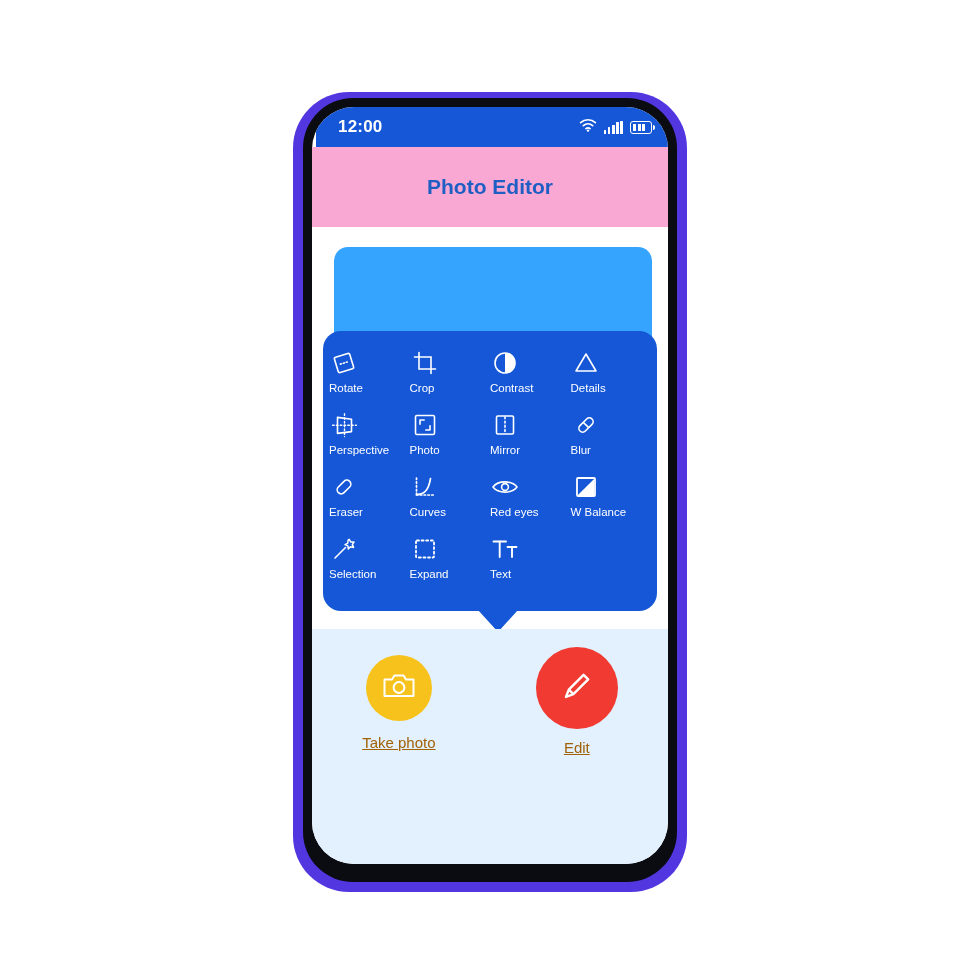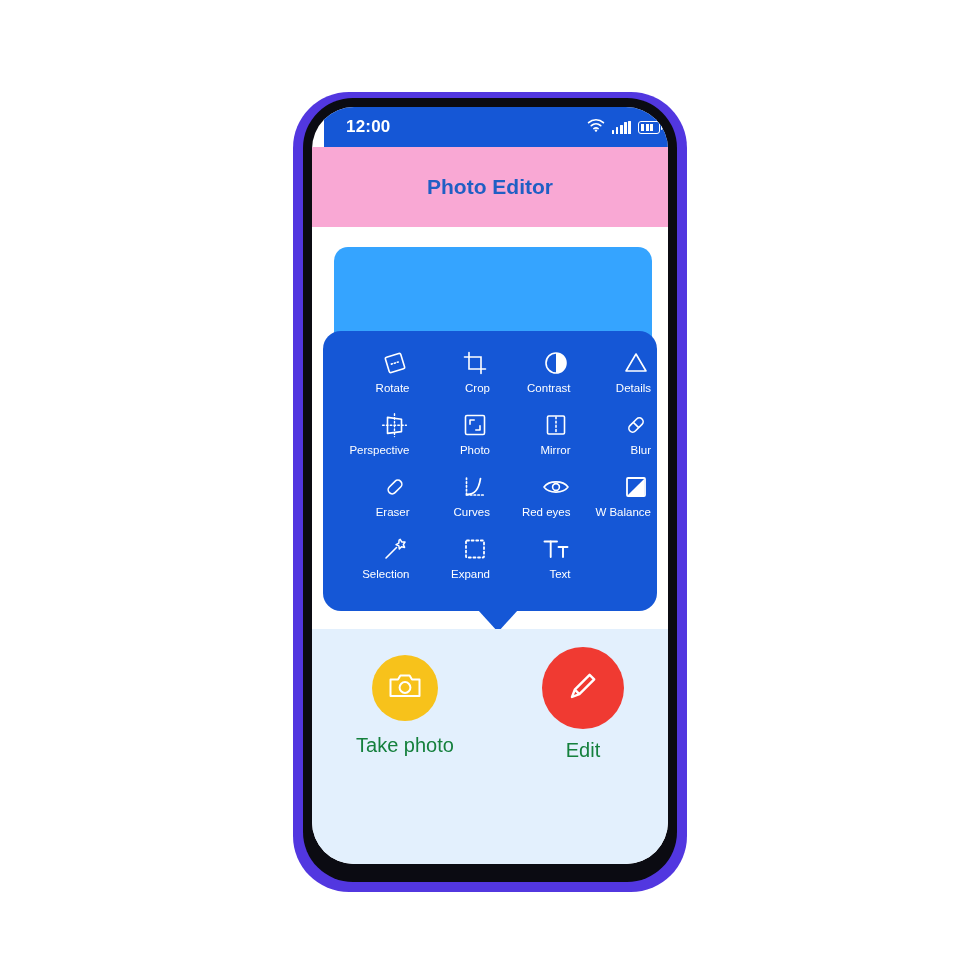--- a/index.html
+++ b/index.html
@@ -34,21 +34,21 @@
     position: absolute;
     left: 9px; top: 9px;
     width: 356px; height: 757px;
     background: #ffffff;
     border-radius: 42px;
     overflow: hidden;
   }
 
   
   .statusbar {
-    position: absolute; left: 12px; top: 0;
+    position: absolute; left: 4px; top: 0;
     width: 356px; height: 40px;
     background: #1557d6;
     display: flex; align-items: center;
     justify-content: space-between;
     padding: 0 20px 0 22px;
   }
   .status-time {
     color: #ffffff;
     font-size: 17px;
     font-weight: bold;
@@ -120,21 +120,21 @@
     border-top: 22px solid #1557d6;
   }
   .tool-grid {
     display: grid;
     grid-template-columns: repeat(4, 1fr);
     grid-template-rows: repeat(4, 1fr);
     width: 100%; height: 100%;
   }
   .tool {
     display: flex; flex-direction: column;
-    align-items: flex-end; justify-content: flex-start;
+    align-items: flex-start; justify-content: flex-start;
     gap: 6px;
     cursor: pointer;
   }
   .tool-ico {
     height: 28px; width: 30px;
     display: flex; align-items: center; justify-content: center;
   }
   .tool-ico svg { display: block; overflow: visible; }
   .tool-label {
     color: #ffffff;
@@ -159,22 +159,23 @@
     align-items: flex-start;
   }
   .action { display: flex; flex-direction: column; align-items: center; gap: 13px; cursor: pointer; }
   .action-circle {
     width: 66px; height: 66px;
     border-radius: 50%;
     display: flex; align-items: center; justify-content: center;
   }
   .action.mid .action-circle { width: 82px; height: 82px; margin-top: -8px; }
   .action-label {
-    color: #15803d;
-    font-size: 20px;
+    color: #a16207;
+    font-size: 15px;
+    text-decoration: underline;
   }
   .action.mid .action-label { margin-top: -3px; }
 </style>
 </head>
 <body>
 
 <div id="stage">
 
   <div class="phone-outer">
     <div class="phone-bezel">

